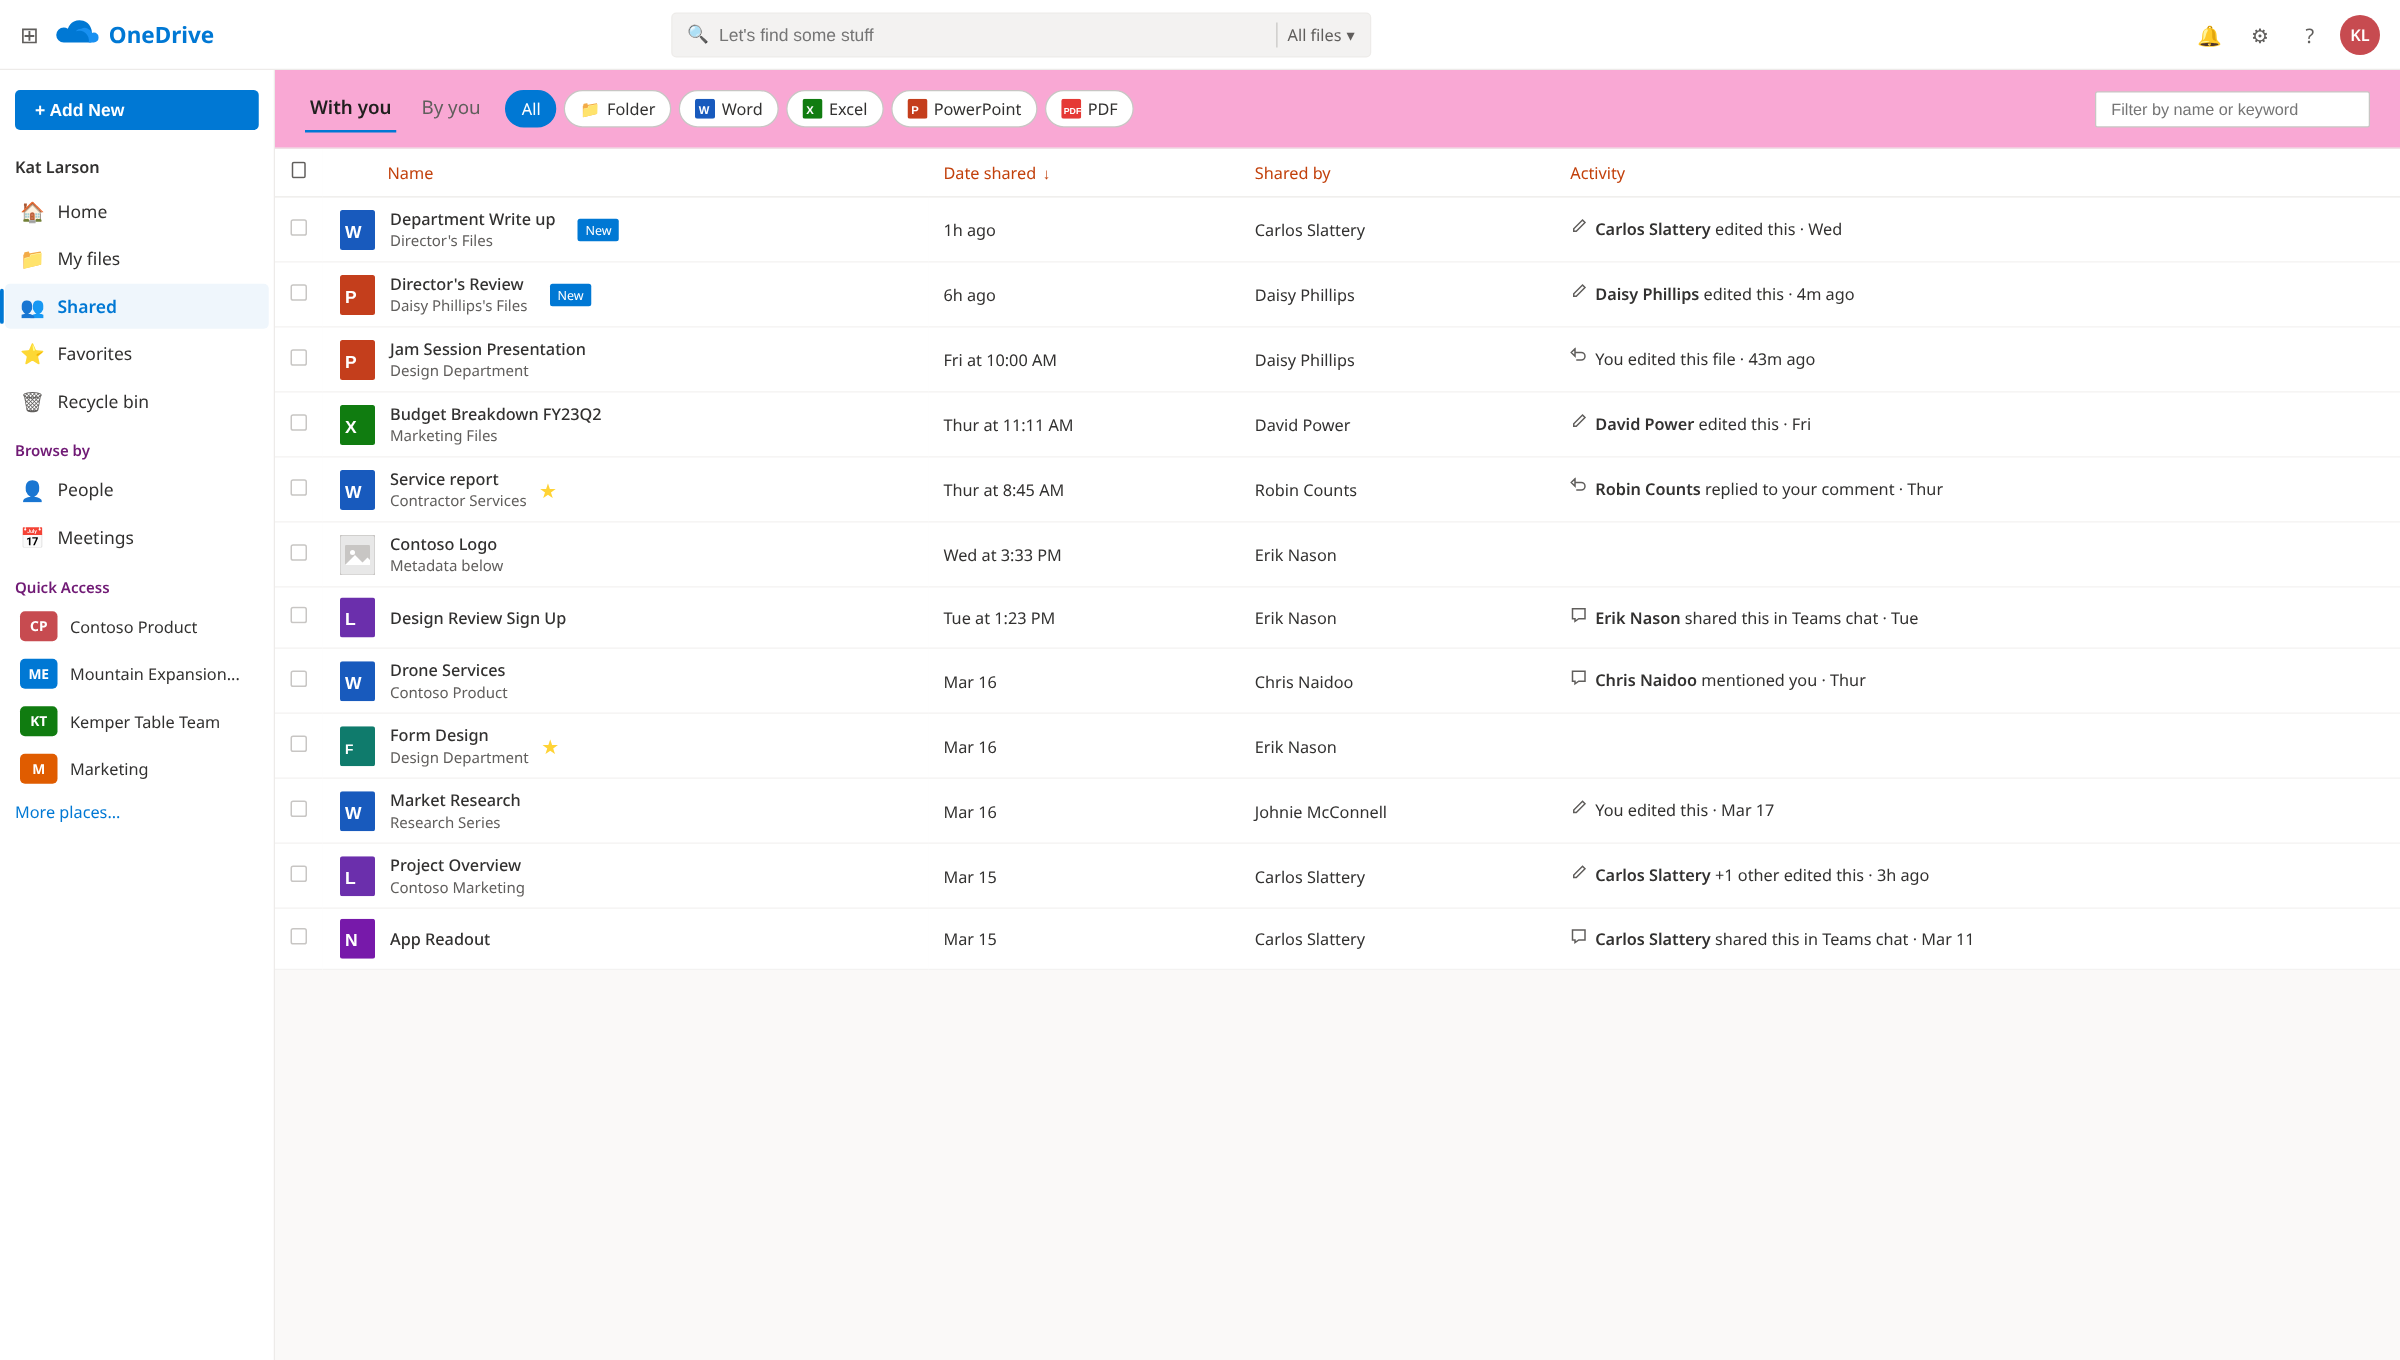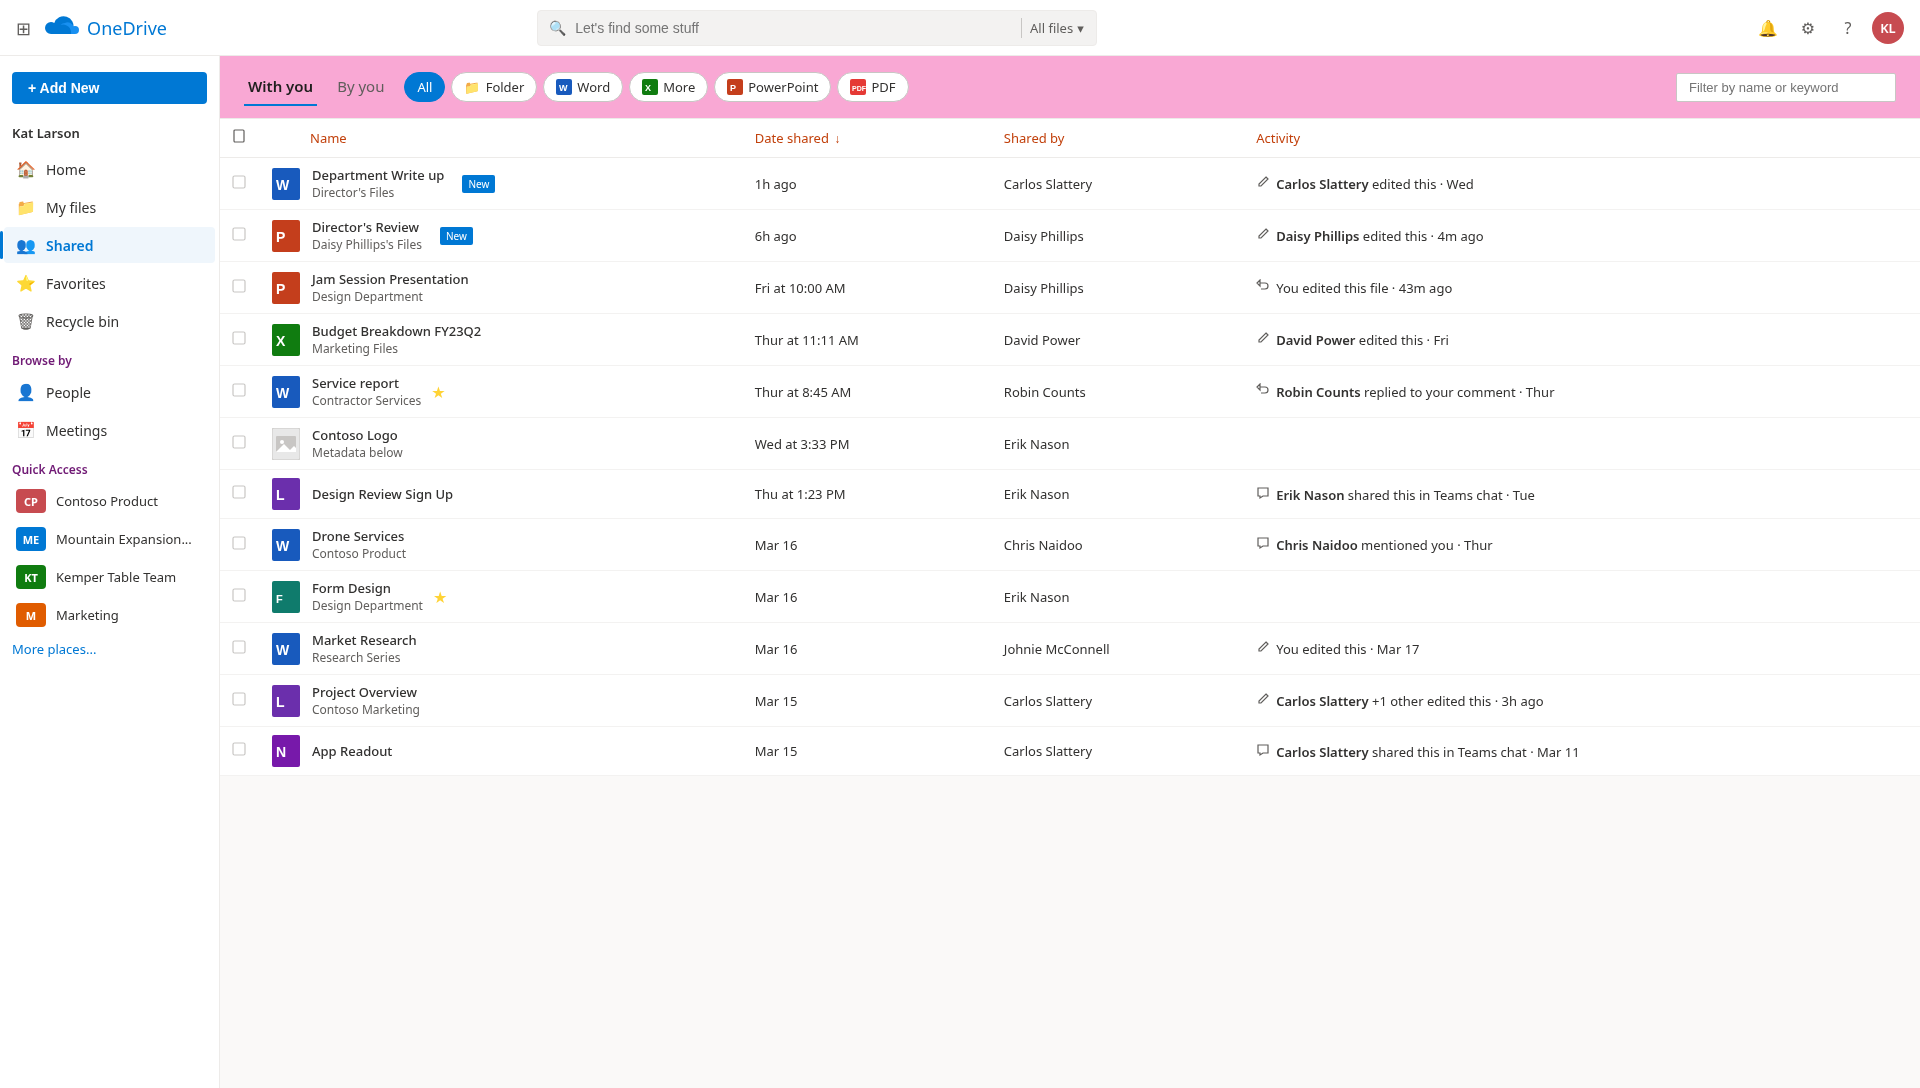--- a/index.html
+++ b/index.html
@@ -1,21 +1,21 @@
 <!DOCTYPE html>
 <html><head>
   <meta charset="utf-8">
   <style>
     * { box-sizing: border-box; margin: 0; padding: 0; }
     body { font-family: 'Segoe UI', system-ui, sans-serif; background: #f5f5f5; color: #201f1e; font-size: 14px; height: 1088px; overflow: hidden; display: flex; flex-direction: column; }
 
     
     .topbar { background: #fff; height: 56px; display: flex; align-items: center; padding: 0 16px; gap: 12px; border-bottom: 1px solid #edebe9; flex-shrink: 0; }
     .apps-icon { color: #605e5c; cursor: pointer; font-size: 18px; }
-    .brand { display: flex; align-items: center; gap: 8px; font-size: 18px; font-weight: 400; color: #0078d4; min-width: 160px; }
+    .brand { display: flex; align-items: center; gap: 8px; font-size: 18px; font-weight: 700; color: #0078d4; min-width: 160px; }
     .brand-cloud { width: 36px; height: 24px; }
     .search-bar { flex: 1; max-width: 560px; margin: 0 auto; display: flex; align-items: center; background: #f3f2f1; border: 1px solid #edebe9; border-radius: 4px; padding: 0 12px; height: 36px; gap: 8px; }
     .search-bar input { border: none; background: transparent; outline: none; flex: 1; font-size: 14px; color: #605e5c; }
     .search-divider { width: 1px; height: 20px; background: #c8c6c4; }
     .search-scope { display: flex; align-items: center; gap: 4px; color: #605e5c; cursor: pointer; font-size: 13px; }
     .topbar-right { margin-left: auto; display: flex; align-items: center; gap: 8px; }
     .topbar-icon { width: 32px; height: 32px; display: flex; align-items: center; justify-content: center; border-radius: 50%; cursor: pointer; color: #605e5c; font-size: 16px; }
     .avatar { width: 32px; height: 32px; border-radius: 50%; background: #c74b50; display: flex; align-items: center; justify-content: center; color: #fff; font-size: 13px; font-weight: 600; cursor: pointer; overflow: hidden; }
 
     
@@ -170,21 +170,21 @@
               <rect width="16" height="16" rx="2" fill="#185abd"></rect>
               <text x="3" y="12" font-size="9" font-weight="700" fill="white" font-family="Arial">W</text>
             </svg>
           <span>Word</span>
         </div>
         <div class="pill">
           <svg width="16" height="16" viewBox="0 0 16 16">
               <rect width="16" height="16" rx="2" fill="#107c10"></rect>
               <text x="3" y="12" font-size="9" font-weight="700" fill="white" font-family="Arial">X</text>
             </svg>
-          <span>More</span>
+          <span>Excel</span>
         </div>
         <div class="pill">
           <svg width="16" height="16" viewBox="0 0 16 16">
               <rect width="16" height="16" rx="2" fill="#c43e1c"></rect>
               <text x="3" y="12" font-size="9" font-weight="700" fill="white" font-family="Arial">P</text>
             </svg>
           <span>PowerPoint</span>
         </div>
         <div class="pill">
           <svg width="16" height="16" viewBox="0 0 16 16">
@@ -375,21 +375,21 @@
                     <svg width="28" height="32" viewBox="0 0 28 32">
                       <rect width="28" height="32" rx="2" fill="#6b2fac"></rect>
                       <text x="4" y="22" font-size="14" font-weight="700" fill="white" font-family="Arial">L</text>
                     </svg>
                   </div>
                   <div class="file-info">
                     <span class="file-name">Design Review Sign Up</span>
                   </div>
                 </div>
               </td>
-              <td>Thu at 1:23 PM</td>
+              <td>Tue at 1:23 PM</td>
               <td>Erik Nason</td>
               <td><span class="activity-icon"><svg width="14" height="14" viewBox="0 0 14 14">
                     <path d="M2 2h10v8H7l-3 2V10H2z" fill="none" stroke="#605e5c" stroke-width="1.2"></path>
                   </svg></span><span class="activity-bold">Erik Nason</span> shared this in Teams chat · Tue</td>
             </tr>
             <tr>
               <td style="text-align: center;"><svg width="14" height="14" viewBox="0 0 14 14">
                   <rect x="1" y="1" width="12" height="12" rx="1.5" fill="none" stroke="#c8c6c4" stroke-width="1.2"></rect>
                 </svg></td>
               <td>

